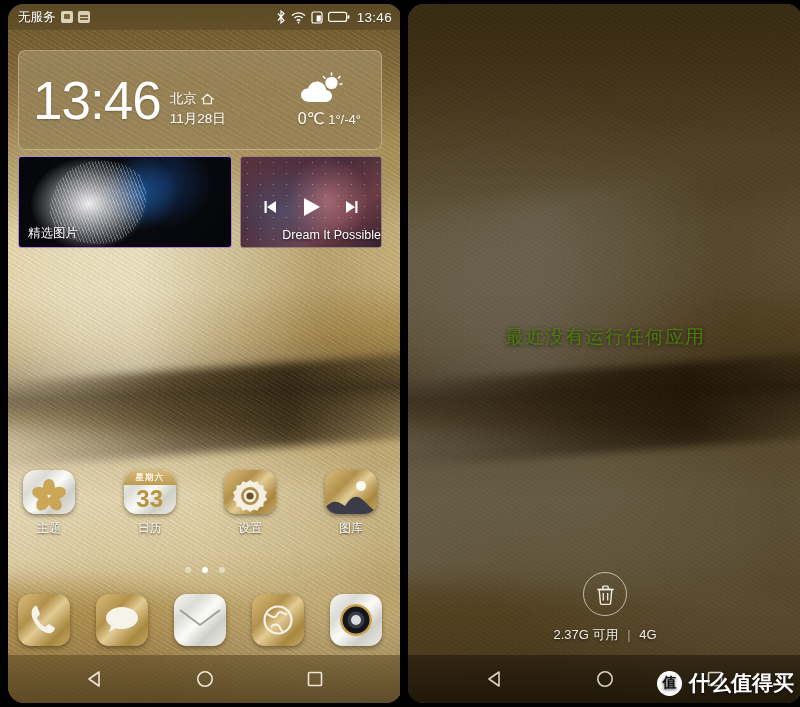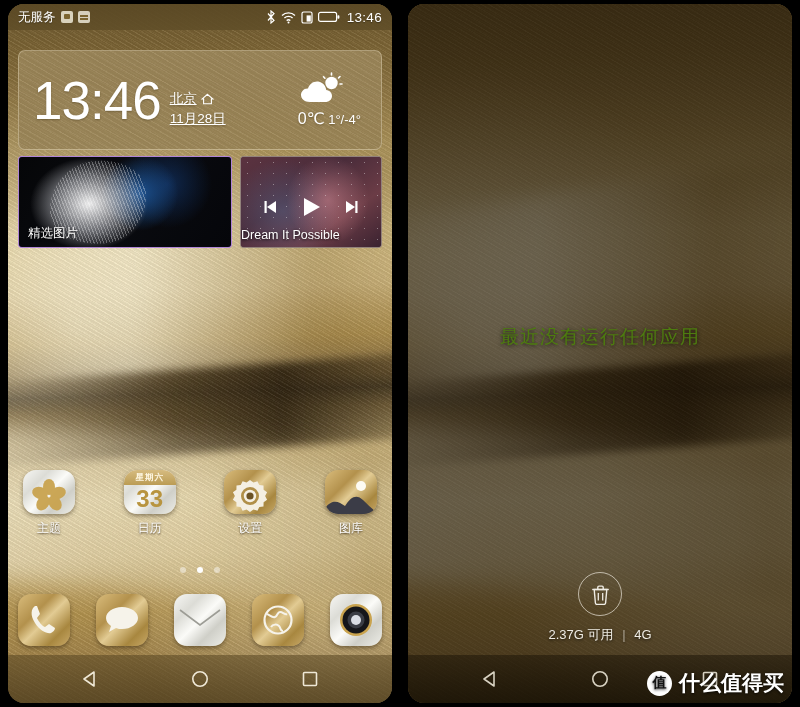--- a/index.html
+++ b/index.html
@@ -1,21 +1,21 @@
 <!DOCTYPE html>
 <html><head>
 <meta charset="utf-8">
 <style>
   html,body{margin:0;padding:0;background:#000;}
   body{width:800px;height:707px;font-family:"Liberation Sans","DejaVu Sans",sans-serif;overflow:hidden;}
   .stage{position:relative;width:800px;height:707px;background:#000;display:flex;}
 
   
   .phone{position:relative;width:400px;height:707px;overflow:hidden;}
-  .screen{position:absolute;left:8px;top:4px;width:384px;height:699px;border-radius:16px;overflow:hidden;}
+  .screen{position:absolute;left:8px;top:4px;width:384px;height:699px;border-radius:16px;overflow:hidden;padding-left:10px;}
 
   
   .wall{position:absolute;inset:0;
     background:
       radial-gradient(130% 70% at 18% 46%, rgba(255,248,222,.55) 0%, rgba(255,248,222,0) 52%),
       radial-gradient(120% 60% at 88% 76%, rgba(255,247,215,.45) 0%, rgba(255,247,215,0) 55%),
       linear-gradient(178deg,#8a6f3a 0%, #9c7f45 8%, #c3a767 20%, #e3ce95 33%, #d9c189 41%,
         #b2924f 48%, #6d5327 53.5%, #3c2c12 55.5%, #7d6230 58%, #b79a5c 62%,
         #dcc791 70%, #d3bb82 78%, #b3934f 86%, #a0824a 93%, #8a6d39 100%);
   }
@@ -61,21 +61,21 @@
   
   .clockcard{position:absolute;left:10px;top:46px;width:364px;height:100px;border-radius:7px;
     background:linear-gradient(180deg,rgba(168,147,103,.72),rgba(150,129,86,.66));
     border:1px solid rgba(255,250,230,.30);box-sizing:border-box;
     display:flex;align-items:center;padding:0 14px;overflow:hidden;}
   .clockcard:before{content:"";position:absolute;inset:0;
     background:repeating-linear-gradient(30deg, rgba(255,255,255,.05) 0 1px, rgba(0,0,0,.03) 1px 5px);}
   .bigtime{position:relative;font-size:53px;color:#fff;font-weight:300;line-height:1;
     letter-spacing:-1px;text-shadow:0 1px 2px rgba(60,44,18,.4);}
   .citywrap{position:relative;margin-left:9px;margin-top:18px;color:#fff;line-height:1.45;
-    text-shadow:0 1px 2px rgba(60,44,18,.45);text-decoration:underline;}
+    text-shadow:0 1px 2px rgba(60,44,18,.45);}
   .cityline{display:flex;align-items:center;gap:4px;font-size:13.5px;}
   .dateline{font-size:13.5px;}
   .weather{position:relative;margin-left:auto;text-align:center;color:#fff;
     text-shadow:0 1px 2px rgba(60,44,18,.45);padding-right:6px;}
   .wtemp{font-size:13px;margin-top:3px;white-space:nowrap;}
   .wtemp .cur{font-size:16px;}
 
   
   .widgets{position:absolute;left:10px;top:152px;width:364px;height:92px;display:flex;gap:8px;}
   .wcard{position:relative;border-radius:4px;overflow:hidden;border:1px solid rgba(255,246,215,.45);}
@@ -94,21 +94,21 @@
   .space{position:absolute;inset:0;
     background:
       radial-gradient(42% 70% at 62% 48%, rgba(215,140,150,.55) 0%, rgba(120,40,60,0) 70%),
       radial-gradient(55% 80% at 30% 60%, rgba(90,110,150,.45) 0%, rgba(20,30,60,0) 72%),
       linear-gradient(145deg,#5b3340 0%,#4a2c3a 40%,#6b3c46 70%,#3a2230 100%);}
   .space:after{content:"";position:absolute;inset:0;
     background-image:radial-gradient(circle, rgba(255,255,255,.85) .6px, transparent .8px);
     background-size:13px 11px;opacity:.45;}
   .wlabel{position:absolute;left:9px;bottom:5px;color:#fff;font-size:12.5px;
     text-shadow:0 1px 3px rgba(0,0,0,.85);}
-  .wlabel.center{left:0;right:0;text-align:left;margin-top:15px;}
+  .wlabel.center{left:0;right:0;text-align:right;margin-top:15px;}
   .mctrl{position:absolute;left:0;right:0;top:38px;display:flex;justify-content:center;
     align-items:center;gap:20px;}
 
   
   .appgrid{position:absolute;left:10px;top:466px;width:364px;display:flex;justify-content:space-between;}
   .app{width:62px;text-align:center;}
   .appicon{width:52px;height:44px;margin:0 auto;border-radius:13px;position:relative;overflow:hidden;
     box-shadow:0 2px 4px rgba(40,26,8,.45);font-weight:bold;}
   .applabel{margin-top:6px;font-size:12px;color:#fff;text-shadow:0 1px 2px rgba(50,36,14,.9);}
   .silver{background:linear-gradient(135deg,#f7f7f4 0%,#dcdcd6 28%,#fbfbf8 50%,#cfcfc8 72%,#ededE7 100%);}

